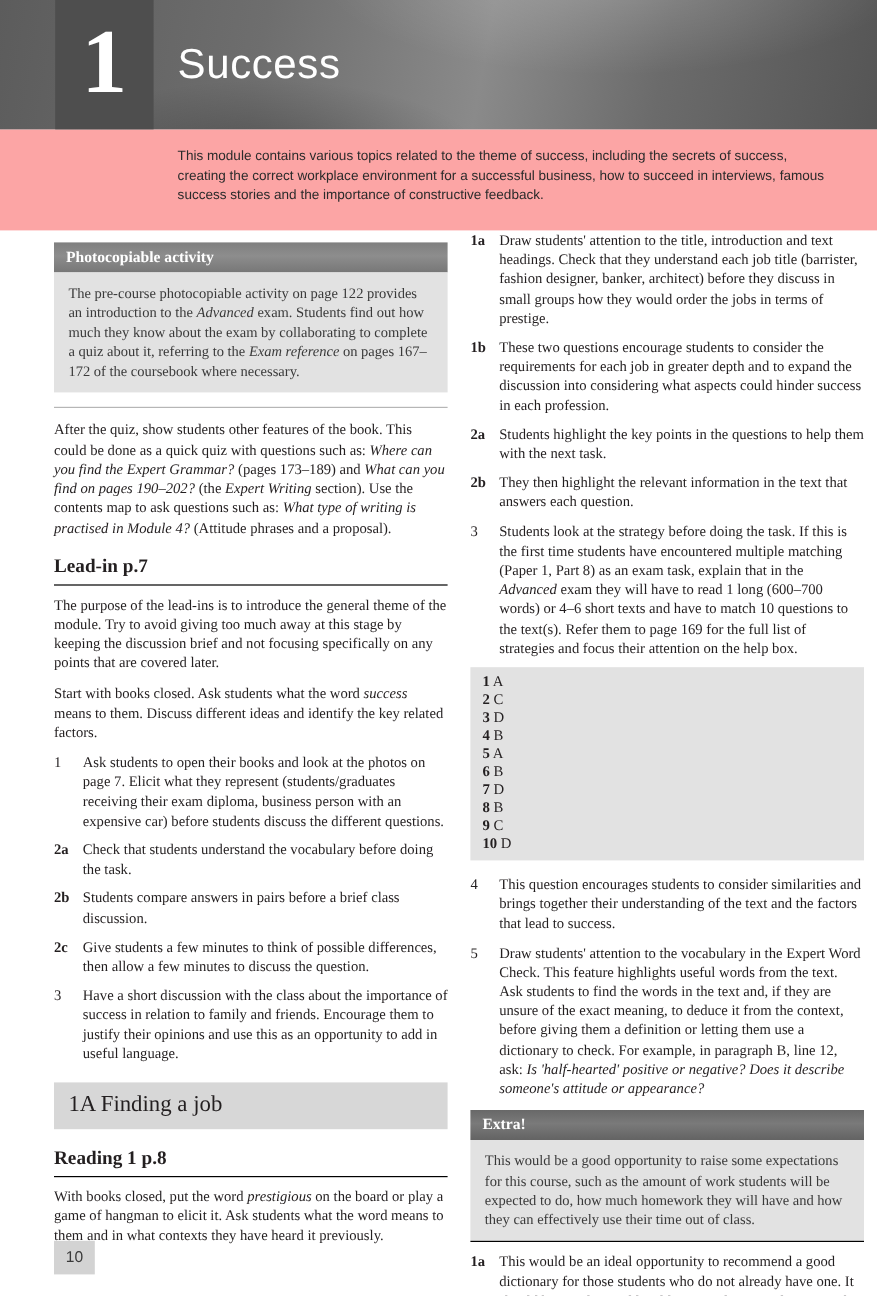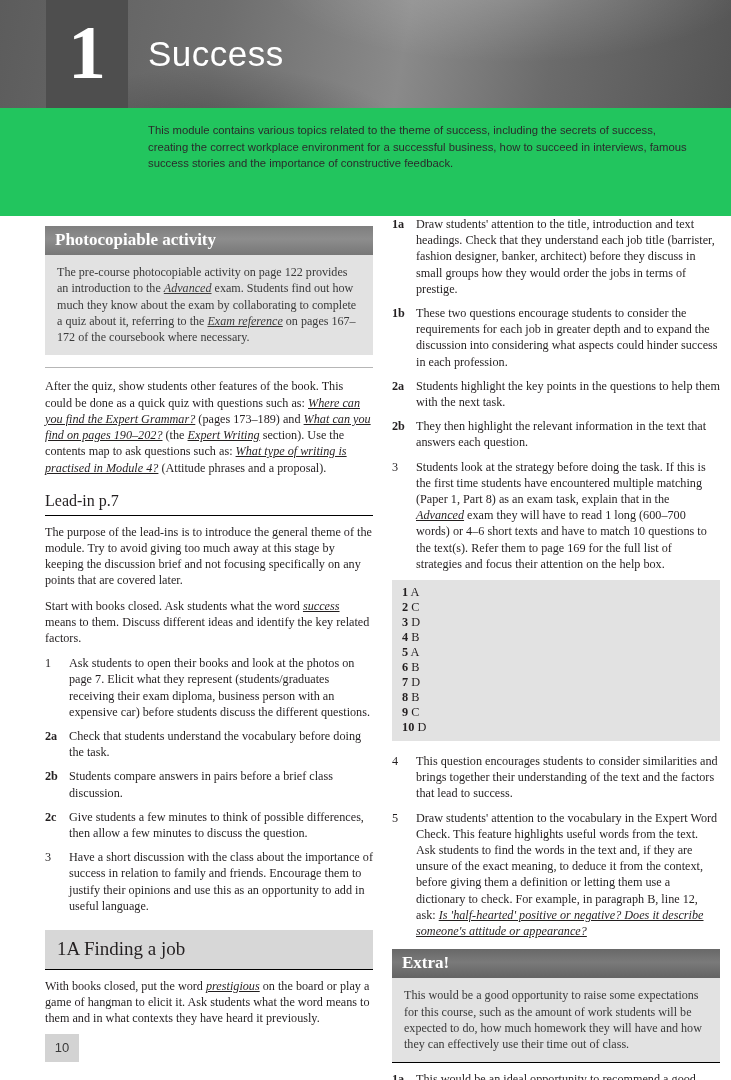--- a/index.html
+++ b/index.html
@@ -63,22 +63,22 @@
     font-size: 35px;
     font-family: "Liberation Sans", sans-serif;
     font-weight: normal;
     letter-spacing: 0.5px;
     z-index: 3;
   }
 
   
   .intro-band-wrap {
     position: relative;
-    height: 108px;
-    background: #22c55e;
+    height: 84px;
+    background: #fca5a5;
   }
   .intro-box {
     position: absolute;
     left: 148px;
     top: 14px;
     width: 548px;
     font-family: "Liberation Sans", sans-serif;
     font-size: 11.3px;
     line-height: 16.5px;
     color: #2b2b2b;
@@ -104,42 +104,42 @@
     margin: 0 0 9px 0;
     font-size: 12.2px;
     line-height: 16.2px;
   }
 
   
   .bar-title {
     background: linear-gradient(180deg, #7f7f7f 0%, #8d8d8d 45%, #777777 100%);
     color: #ffffff;
     font-family: "Liberation Serif", serif;
-    font-size: 17px;
+    font-size: 13px;
     font-weight: bold;
     padding: 4px 10px 5px 10px;
     margin-top: 10px;
   }
   .bar-title.extra {
     background: linear-gradient(180deg, #686868 0%, #7a7a7a 45%, #636363 100%);
   }
   .tint-box {
     background: #e2e2e2;
     padding: 9px 12px 10px 12px;
     font-size: 12.1px;
     line-height: 16.3px;
     color: #3a3a3a;
   }
   .tint-box p { margin: 0; font-size: 12.1px; line-height: 16.3px; color: #3a3a3a; }
 
   
   .head-rule {
     font-family: "Liberation Serif", serif;
     font-size: 16px;
-    font-weight: normal;
+    font-weight: bold;
     margin: 16px 0 3px 0;
     padding-bottom: 2px;
   }
   .rule {
     border: 0;
     border-top: 1px solid #000;
     margin: 0 0 8px 0;
     height: 0;
   }
   .rule-thin {
@@ -169,21 +169,21 @@
     line-height: 16.2px;
     font-weight: bold;
     font-family: "Liberation Serif", serif;
   }
   .item-num.plain { font-weight: normal; }
   .item-body {
     flex: 1 1 auto;
     font-size: 12.2px;
     line-height: 16.2px;
   }
-  em { font-style: italic; text-decoration: underline; }
+  em { font-style: italic; }
 
   
   .answer-strip {
     background: #e2e2e2;
     padding: 5px 10px 6px 10px;
     margin: 6px 0 12px 0;
     font-size: 12.3px;
     font-family: "Liberation Serif", serif;
     display: flex;
     justify-content: space-between;
@@ -256,20 +256,21 @@
       <div class="item-num">2c</div>
       <div class="item-body">Give students a few minutes to think of possible differences, then allow a few minutes to discuss the question.</div>
     </div>
     <div class="item">
       <div class="item-num plain">3</div>
       <div class="item-body">Have a short discussion with the class about the importance of success in relation to family and friends. Encourage them to justify their opinions and use this as an opportunity to add in useful language.</div>
     </div>
 
     <div class="banner-head">1A Finding a job</div>
 
+    <div class="head-rule">Reading 1 p.8</div>
     <hr class="rule">
     <p>With books closed, put the word <em>prestigious</em> on the board or play a game of hangman to elicit it. Ask students what the word means to them and in what contexts they have heard it previously.</p>
   </div>
 
   <div class="col col-right">
 
     <div class="item">
       <div class="item-num">1a</div>
       <div class="item-body">Draw students' attention to the title, introduction and text headings. Check that they understand each job title (barrister, fashion designer, banker, architect) before they discuss in small groups how they would order the jobs in terms of prestige.</div>
     </div>

